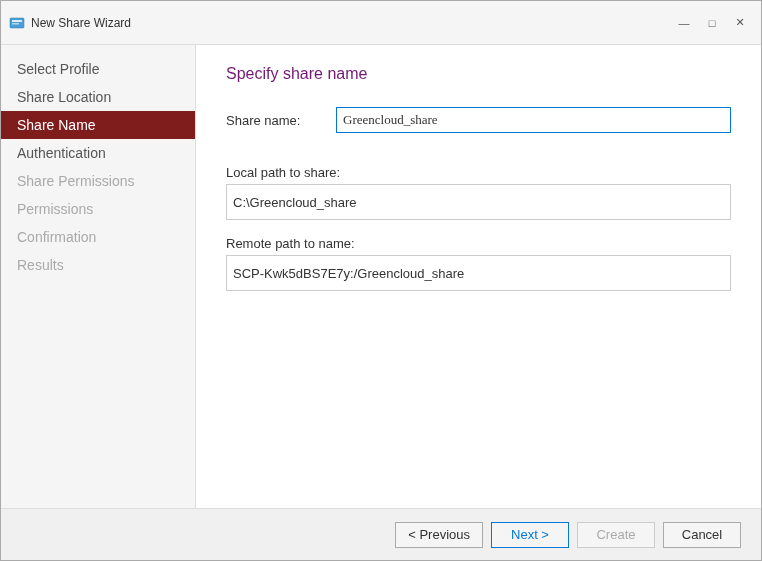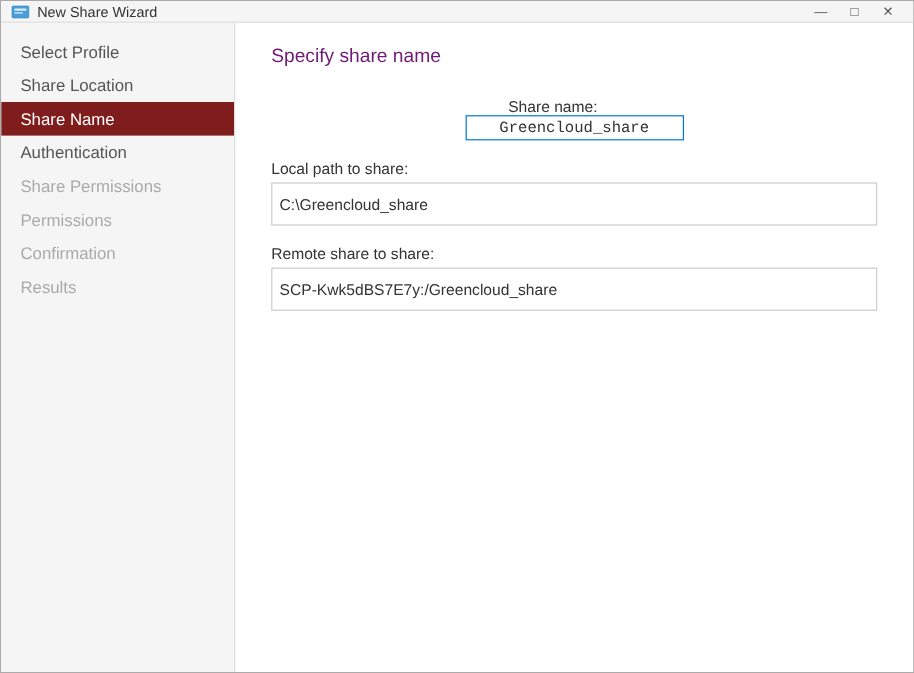--- a/index.html
+++ b/index.html
@@ -22,21 +22,21 @@
       box-shadow: 2px 2px 8px rgba(0,0,0,0.3);
       display: flex;
       flex-direction: column;
     }
     .title-bar {
       background: #f5f5f5;
       border-bottom: 1px solid #ddd;
       display: flex;
       align-items: center;
       padding: 0 8px;
-      height: 18px;
+      height: 44px;
       flex-shrink: 0;
     }
     .title-bar-icon {
       width: 16px;
       height: 16px;
       margin-right: 6px;
       flex-shrink: 0;
     }
     .title-bar-title {
       flex: 1;
@@ -93,39 +93,37 @@
     }
     .page-title {
       font-size: 16px;
       color: #701a75;
       font-weight: 300;
       margin-bottom: 24px;
     }
     .form-group {
       display: flex;
       align-items: center;
-      margin-bottom: 16px;
-      flex-direction: column;
+      margin-bottom: 32px;
     }
     .form-label {
       font-size: 13px;
       color: #333;
       width: 110px;
       flex-shrink: 0;
     }
     .form-input {
       flex: 1;
       height: 26px;
       border: 1px solid #0078d7;
       padding: 2px 6px;
       font-size: 13px;
-      font-family: Liberation Mono, monospace;
+      font-family: Liberation Serif, serif;
       outline: none;
       color: #333;
-      text-align: center;
     }
     .field-block {
       margin-bottom: 16px;
     }
     .field-block-label {
       font-size: 13px;
       color: #333;
       margin-bottom: 4px;
     }
     .field-block-input {
@@ -230,21 +228,27 @@
         <label class="form-label">Share name:</label>
         <input class="form-input" type="text" value="Greencloud_share" style="">
       </div>
 
       <div class="field-block">
         <div class="field-block-label">Local path to share:</div>
         <input class="field-block-input" type="text" readonly="" value="C:\Greencloud_share" style="">
       </div>
 
       <div class="field-block">
-        <div class="field-block-label">Remote share to share:</div>
+        <div class="field-block-label">Remote path to name:</div>
         <input class="field-block-input" type="text" readonly="" value="SCP-Kwk5dBS7E7y:/Greencloud_share" style="">
       </div>
 
       <div class="spacer"></div>
     </div>
   </div>
 
+  <div class="footer">
+    <button class="footer-btn">&lt; Previous</button>
+    <button class="footer-btn primary">Next &gt;</button>
+    <button class="footer-btn" disabled="">Create</button>
+    <button class="footer-btn">Cancel</button>
+  </div>
 </div>
 
 </body></html>

